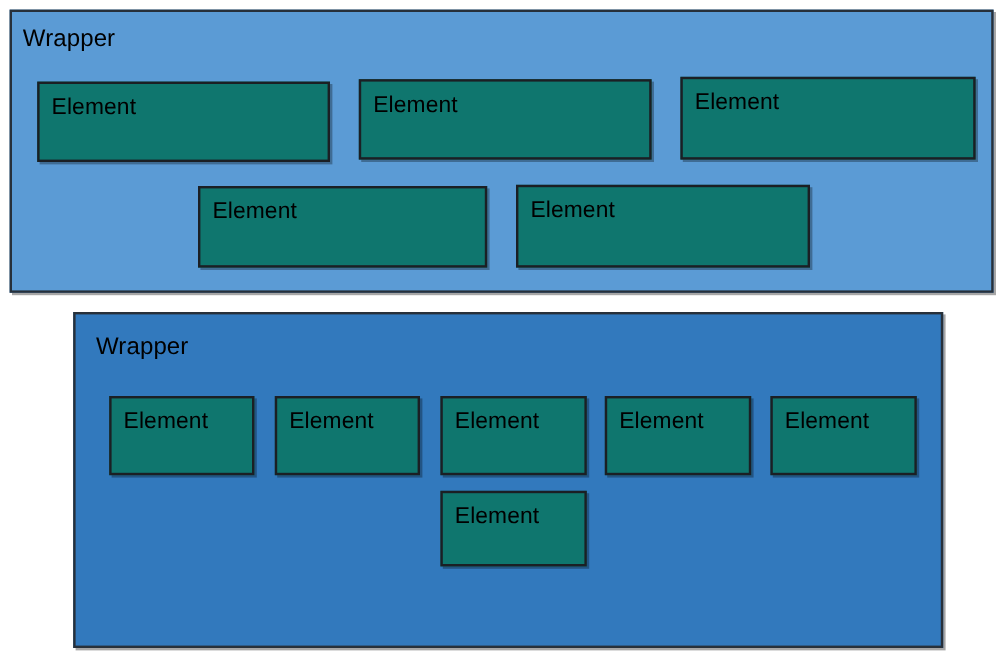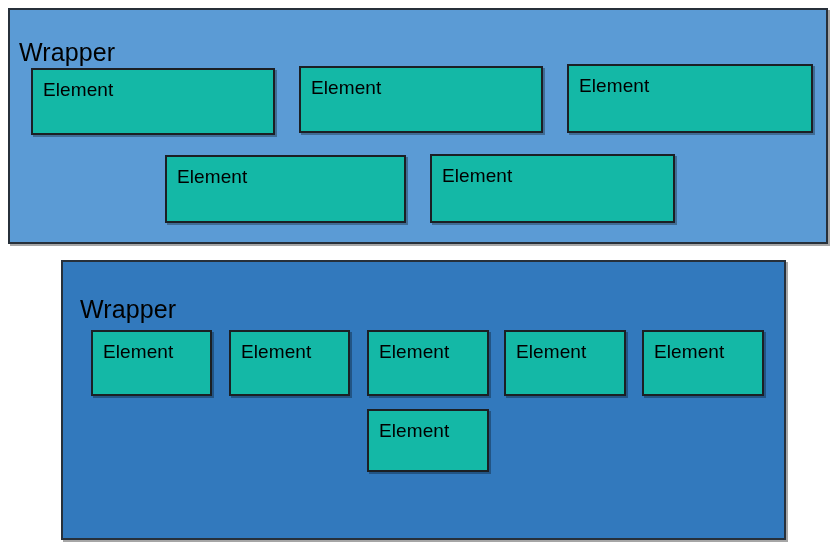--- a/index.html
+++ b/index.html
@@ -23,25 +23,24 @@
   
   .wrapper {
     position: absolute;
     box-sizing: border-box;
     border: 2px solid #27303a;
     box-shadow: 2px 2px 0 rgba(0,0,0,0.35);
   }
   .wrapper-label {
     position: absolute;
     color: #000000;
-    font-size: 25px;
+    font-size: 20px;
     line-height: 22px;
     white-space: nowrap;
     letter-spacing: 0.1px;
-    margin-top: 20px;
   }
 
   
   #wrapper-a {
     left: 8px;
     top: 8px;
     width: 820px;
     height: 236px;
     background: #5b9bd5;
   }
@@ -60,21 +59,21 @@
   }
   #wrapper-b > .wrapper-label {
     left: 17px;
     top: 16px;
   }
 
   
   .element {
     position: absolute;
     box-sizing: border-box;
-    background: #14b8a6;
+    background: #0f766e;
     border: 2px solid #1b1f24;
     box-shadow: 2px 2px 0 rgba(0,0,0,0.30);
     text-decoration: underline;
   }
   .element-label {
     position: absolute;
     left: 10px;
     top: 9px;
     color: #000000;
     font-size: 19px;

